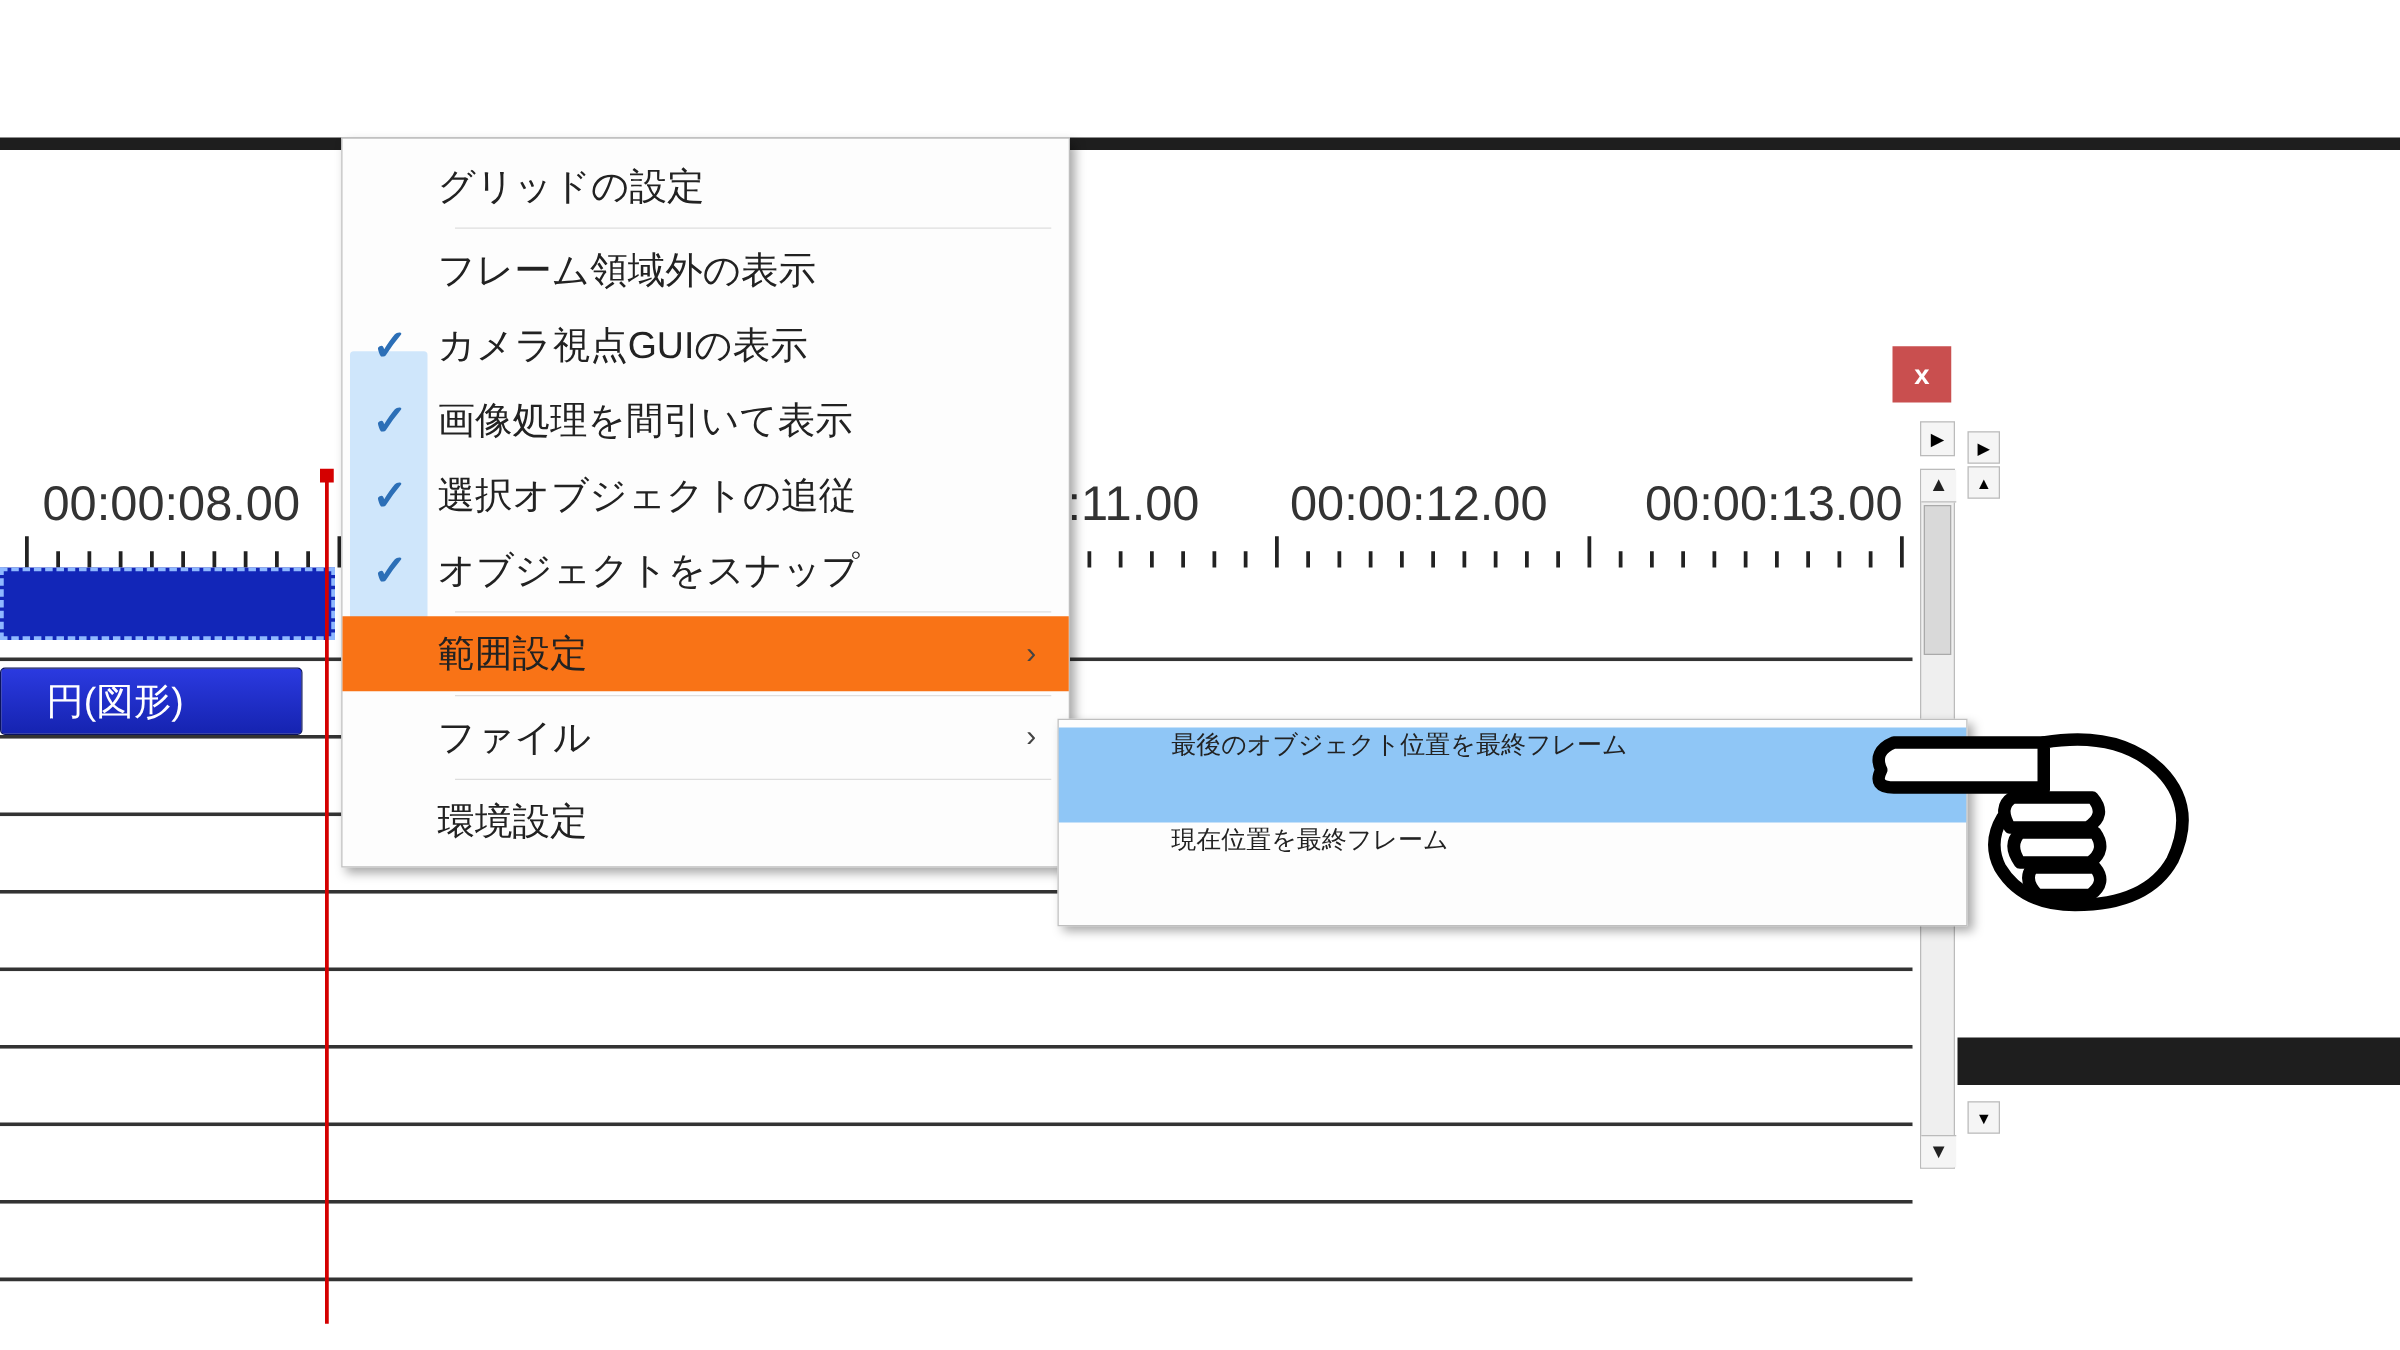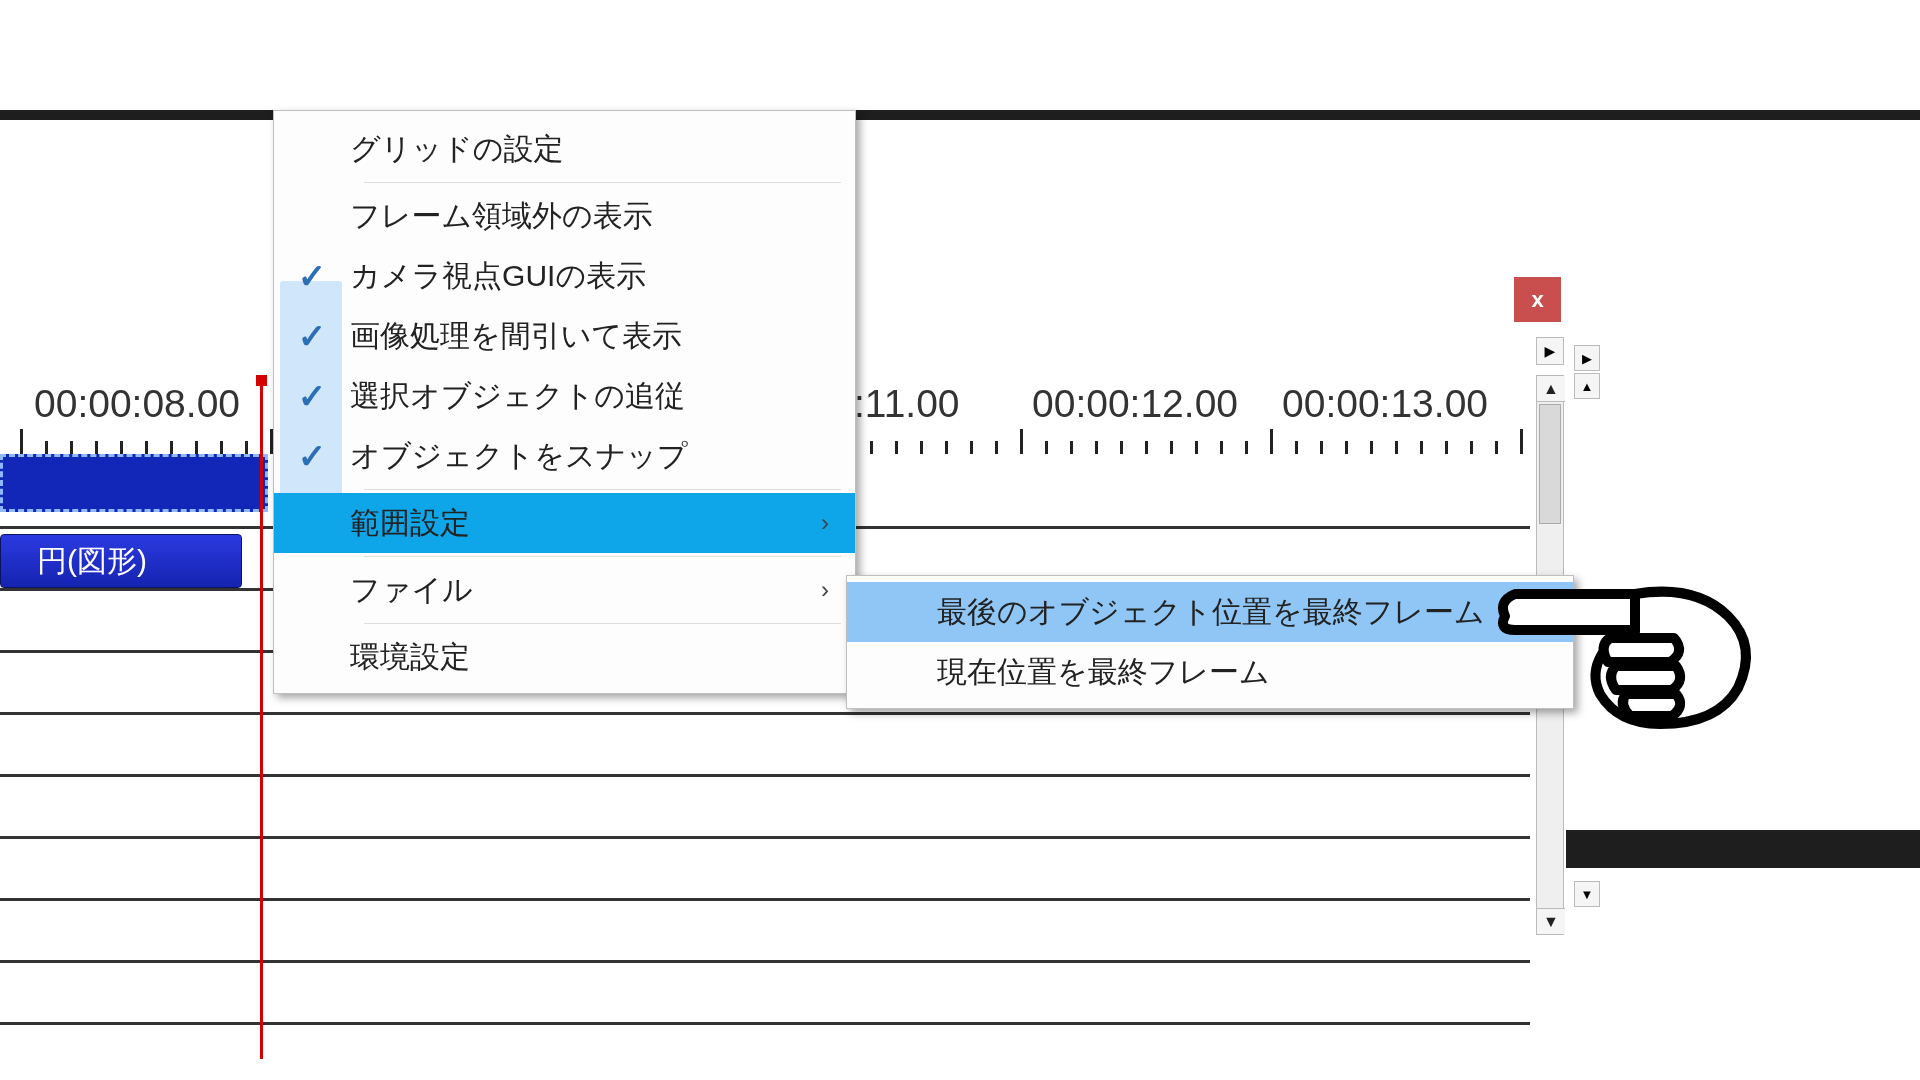--- a/index.html
+++ b/index.html
@@ -48,26 +48,26 @@
   .botbar { position:absolute; left:1566px; top:830px; width:700px; height:38px; background:#1e1e1e; }
 
   
   .menu { position:absolute; left:273px; top:110px; width:583px; background:#fdfdfd; border:1px solid #bfbfbf; box-shadow:4px 4px 8px rgba(0,0,0,.35); z-index:10; padding:8px 0 6px; }
   .menu .item { height:60px; display:flex; align-items:center; font-size:30px; color:#222; position:relative; }
   .menu .gutter { width:76px; flex:0 0 76px; display:flex; align-items:center; justify-content:center; }
   .menu .sep { height:1px; background:#dedede; margin:3px 14px 3px 90px; }
   .check-gutter-bg { position:absolute; left:6px; top:170px; width:62px; height:248px; background:#cfe6fb; border-radius:3px; z-index:0; }
   .menu .label { flex:1; padding-right:18px; }
   .menu .chev { width:34px; color:#444; font-size:24px; padding-right:14px; }
-  .menu .item.hl { background:#0ea5e9; }
+  .menu .item.hl { background:#f97316; }
   .menu .item .checkmark { color:#2c6fb7; font-size:34px; font-weight:bold; }
 
   
   .submenu { position:absolute; left:846px; top:575px; width:728px; background:#fdfdfd; border:1px solid #bfbfbf; box-shadow:4px 4px 8px rgba(0,0,0,.35); z-index:11; padding:6px 0; }
-  .submenu .sitem { height:60px; display:flex; align-items:center; font-size:30px; color:#222; padding-left:90px; }
+  .submenu .sitem { height:76px; display:flex; font-size:20px; color:#222; padding-left:90px; }
   .submenu .sitem.hl { background:#8fc6f6; }
 
   
   .hand { position:absolute; left:1490px; top:576px; z-index:20; }
 
 </style>
 </head>
 <body>
 
 <div class="outer">
@@ -77,21 +77,21 @@
   <div class="panel">
 
     <div class="close-btn">
       <span>x</span>
     </div>
 
     <div class="ruler-row">
       <span class="time-label" style="left:34px">00:00:08.00</span>
       <span class="time-label" style="left:854px">:11.00</span>
       <span class="time-label" style="left:1032px">00:00:12.00</span>
-      <span class="time-label" style="left:1282px">00:00:13.00</span>
+      <span class="time-label" style="left:1316px">00:00:13.00</span>
       <div class="ticks" id="ticks">
           <div class="tick major" style="left:20px"></div>
           <div class="tick minor" style="left:45px"></div>
           <div class="tick minor" style="left:70px"></div>
           <div class="tick minor" style="left:95px"></div>
           <div class="tick minor" style="left:120px"></div>
           <div class="tick minor" style="left:145px"></div>
           <div class="tick minor" style="left:170px"></div>
           <div class="tick minor" style="left:195px"></div>
           <div class="tick minor" style="left:220px"></div>

